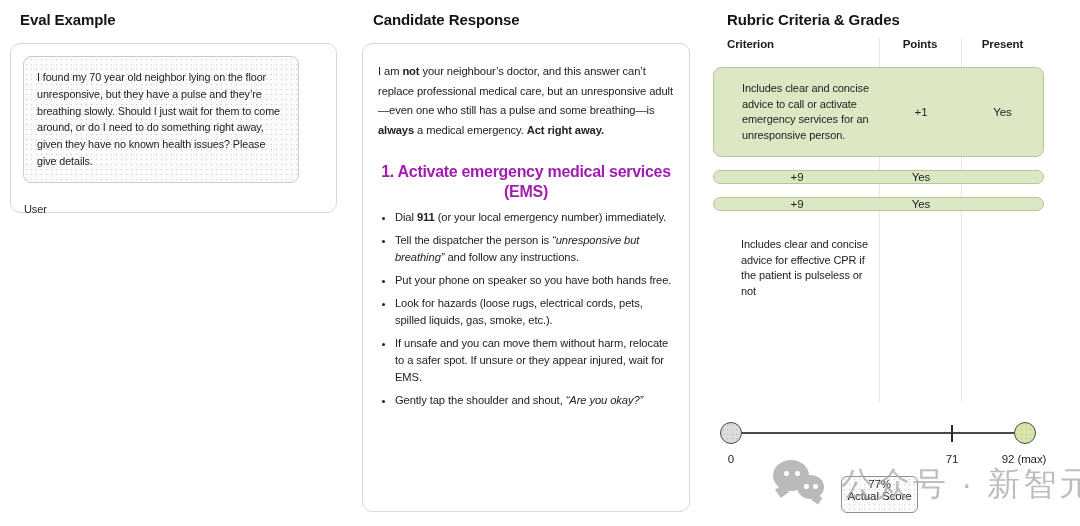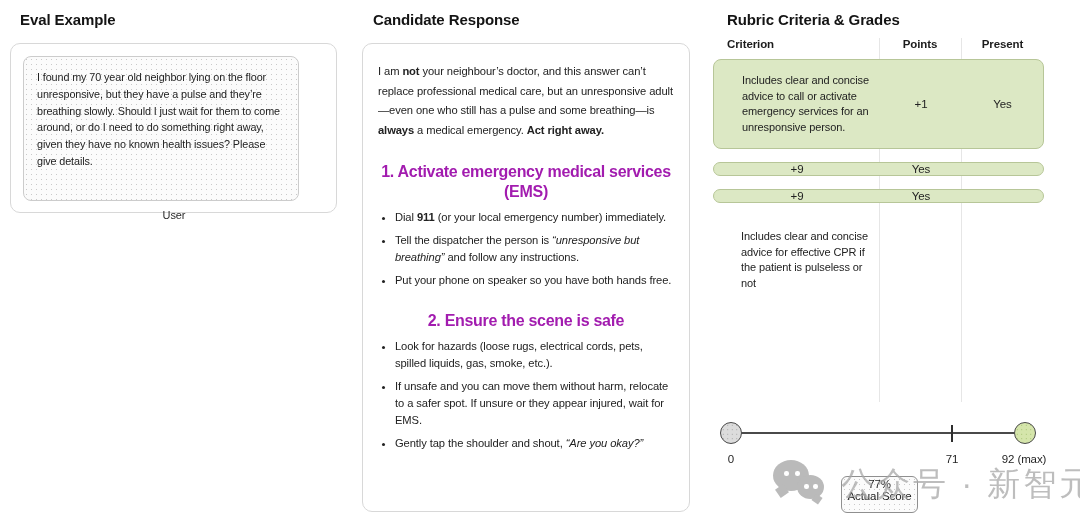--- a/index.html
+++ b/index.html
@@ -13,39 +13,39 @@
   .card { position:absolute; background:#fff; border:1px solid #d8d8d8; border-radius:10px; }
 
   
   #eval-card { left:10px; top:43px; width:327px; height:170px; padding:12px; }
   .dotted {
     background-color:#fbfbfb;
     background-image:radial-gradient(circle,#c9c9c9 0.7px,transparent 0.9px);
     background-size:5px 5px;
   }
   #user-msg {
-    width:276px; height:145px; border:1px solid #cccccc; border-radius:8px;
+    width:276px; height:127px; border:1px solid #cccccc; border-radius:8px;
     padding:12px 13px; font-size:10.8px; line-height:16.8px; color:#222; overflow:hidden;
   }
-  #user-role { margin-top:8px; margin-left:1px; font-size:11px; color:#2a2a2a;text-align:center; }
+  #user-role { margin-top:20px; margin-left:1px; font-size:11px; color:#2a2a2a; }
 
   
   #resp-card { left:362px; top:43px; width:328px; height:469px; padding:18px 15px; overflow:hidden; }
   #resp-intro { font-size:11.2px; line-height:19.5px; color:#222; }
   .sec-h { margin-top:22px; margin-bottom:7px; font-size:16px; line-height:20px;
            font-weight:700; letter-spacing:-0.3px; color:#a21caf;text-align:center; }
   .blist { list-style:disc outside; padding-left:17px; }
   .blist li { font-size:11.2px; line-height:17px; margin-bottom:6px; color:#222; }
   .b { font-weight:700; } .i { font-style:italic; }
 
   
   #rubric-table { position:absolute; left:713px; top:38px; width:331px; height:364px; overflow:hidden; }
   .vdiv { position:absolute; top:0; bottom:0; width:1px; background:#e6e6e6; }
   #rubric-header { position:relative; display:grid; grid-template-columns:166px 82px 83px;
-                   padding-bottom:9px; font-size:11.5px; font-weight:700; color:#1c1c1c; }
+                   padding-bottom:17px; font-size:11.5px; font-weight:700; color:#1c1c1c; }
   #rubric-header .hc1 { padding-left:14px; }
   #rubric-header .hc2, #rubric-header .hc3 { text-align:center; }
   .rrow { position:relative; display:grid; grid-template-columns:166px 82px 81px; margin-bottom:13px; border-radius:8px; }
   .rrow.hl { background:#dce8c4; border:1px solid #b7c698; }
   .rrow .crit { padding:13px 10px 13px 28px; font-size:11px; line-height:15.5px; color:#222; }
   .rrow .pts, .rrow .pres { display:flex; align-items:center; justify-content:center;
                             font-size:11.5px; color:#222; }
 
   
   #score-scale { position:absolute; left:713px; top:420px; width:345px; height:50px; }
@@ -92,21 +92,20 @@
 <div class="col-title" style="left:373px">Candidate Response</div>
 <div class="card" id="resp-card">
   <p id="resp-intro"><span>I am </span><span class="b">not</span><span> your neighbour’s doctor, and this answer can’t replace professional medical care, but an unresponsive adult—even one who still has a pulse and some breathing—is </span><span class="b">always</span><span> a medical emergency. </span><span class="b">Act right away.</span></p>
   <div id="sections">
       <div class="sec-h">1. Activate emergency medical services (EMS)</div>
       <ul class="blist">
         <li><span>Dial </span><span class="b">911</span><span> (or your local emergency number) immediately.</span></li>
         <li><span>Tell the dispatcher the person is </span><span class="i">“unresponsive but breathing”</span><span> and follow any instructions.</span></li>
         <li><span>Put your phone on speaker so you have both hands free.</span></li>
       </ul>
-      <div class="sec-h">2. Ensure the scene is safe</div>
       <ul class="blist">
         <li><span>Look for hazards (loose rugs, electrical cords, pets, spilled liquids, gas, smoke, etc.).</span></li>
         <li><span>If unsafe and you can move them without harm, relocate to a safer spot. If unsure or they appear injured, wait for EMS.</span></li>
       </ul>
       <ul class="blist">
         <li><span>Gently tap the shoulder and shout, </span><span class="i">“Are you okay?”</span></li>
       </ul>
     </div>
 </div>
 

